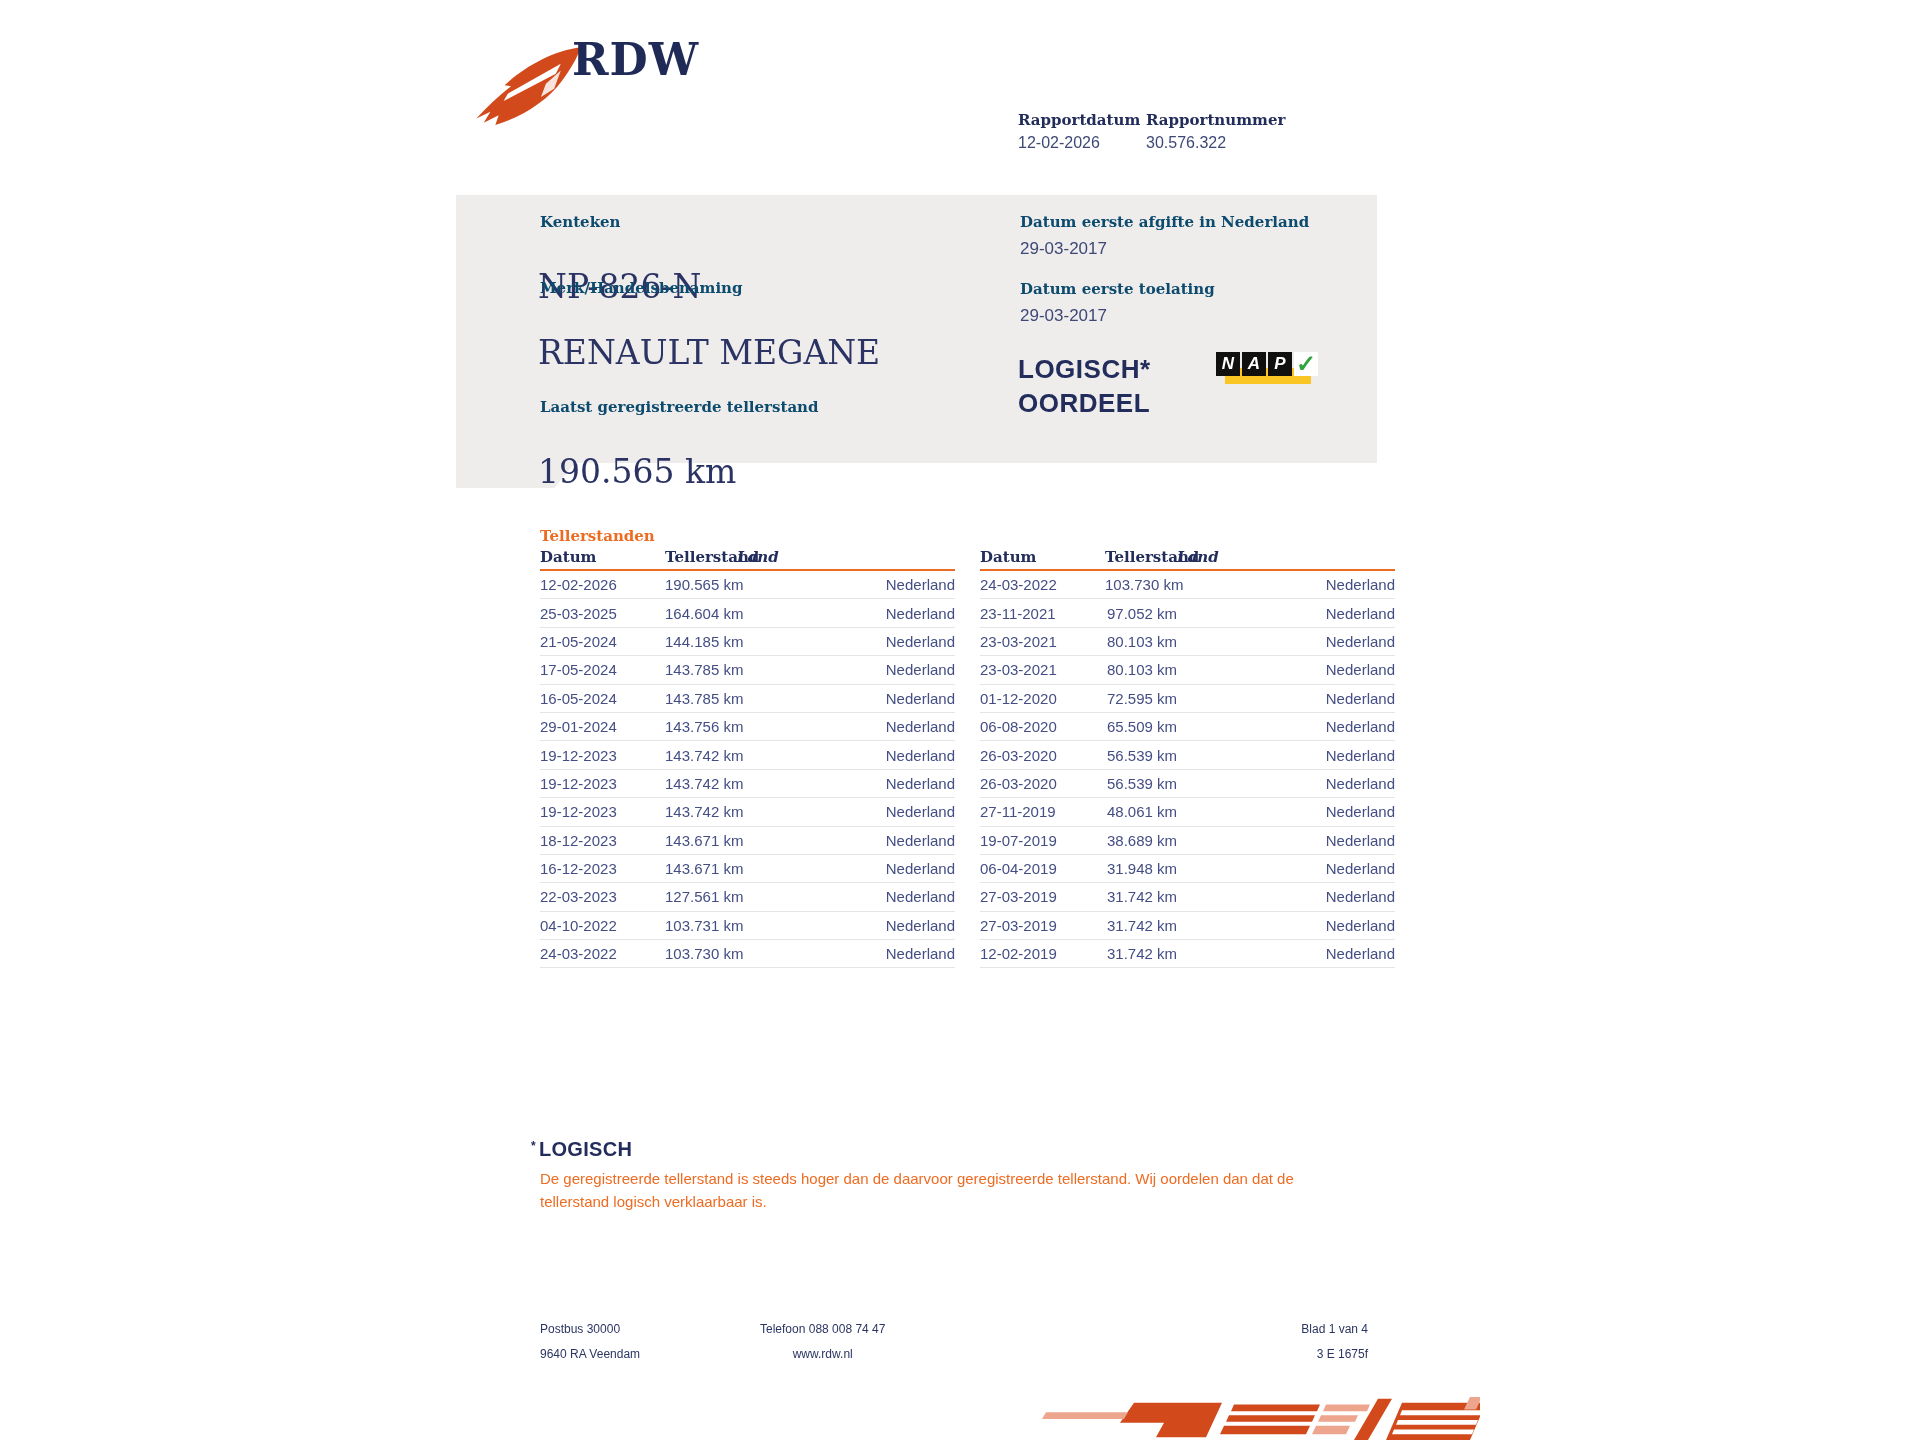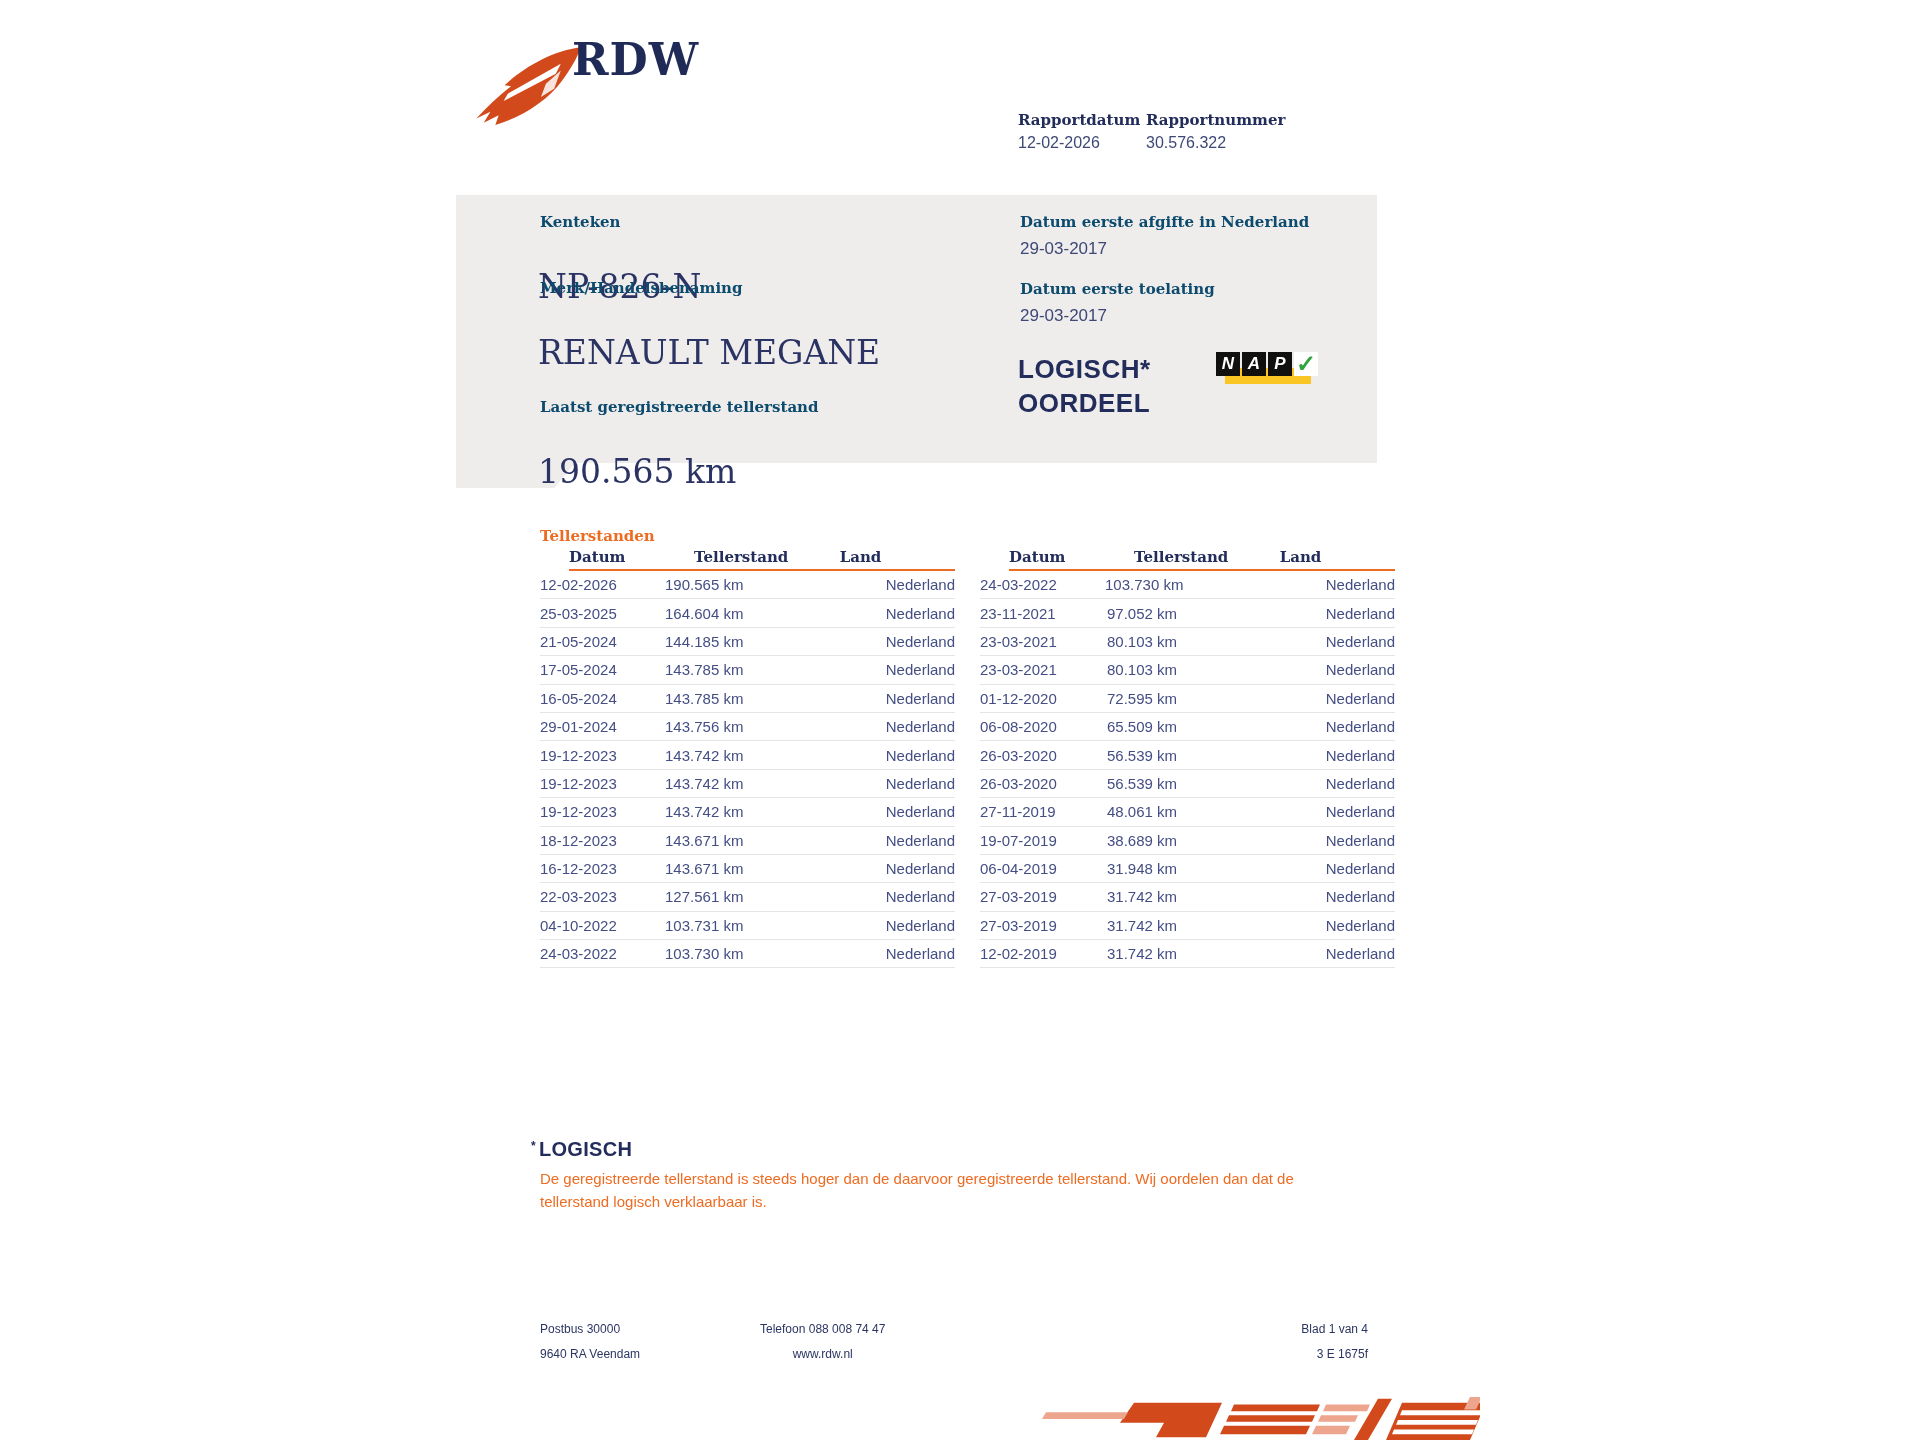--- a/index.html
+++ b/index.html
@@ -36,22 +36,22 @@
   .nap-check{width:24px;height:24px;background:#fff;display:flex;align-items:center;
              justify-content:center;color:#2FA33C;font-weight:bold;font-size:24px;}
 
   
   .section-label{position:absolute;left:540px;top:527px;font-family:"DejaVu Serif",serif;
                  font-weight:bold;font-size:15px;color:#ED6C23;}
   .tbl{position:absolute;top:546px;width:415px;}
   .tbl-left{left:540px;} .tbl-right{left:980px;}
   .thead{display:grid;grid-template-columns:125px 72px 1fr;height:20px;align-items:end;
          padding-bottom:3px;border-bottom:2px solid #ED6C23;
-         font-family:"DejaVu Serif",serif;font-weight:bold;font-size:15px;color:#232D5C;margin-left:29px;}
-  .thead .c3{text-align:center;}
+         font-family:"DejaVu Serif",serif;font-weight:bold;font-size:15px;color:#232D5C;}
+  .thead .c3{text-align:left;font-style:italic;}
   .trow{display:grid;grid-template-columns:125px 72px 1fr;height:27.4px;align-items:center;
         border-bottom:1px solid #E7E5E2;font-size:15px;color:#444E84;}
   .trow .c2{text-align:right;white-space:nowrap;}
   .trow .c3{text-align:right;}
 
   
   .footnote-h{position:absolute;left:531px;top:1138px;font-weight:bold;font-size:20px;
               color:#232D5C;letter-spacing:.3px;}
   .footnote-h sup{font-size:12px;vertical-align:top;position:relative;top:1px;margin-right:3px;}
   .footnote-p{position:absolute;left:540px;top:1167px;width:815px;font-size:15px;

